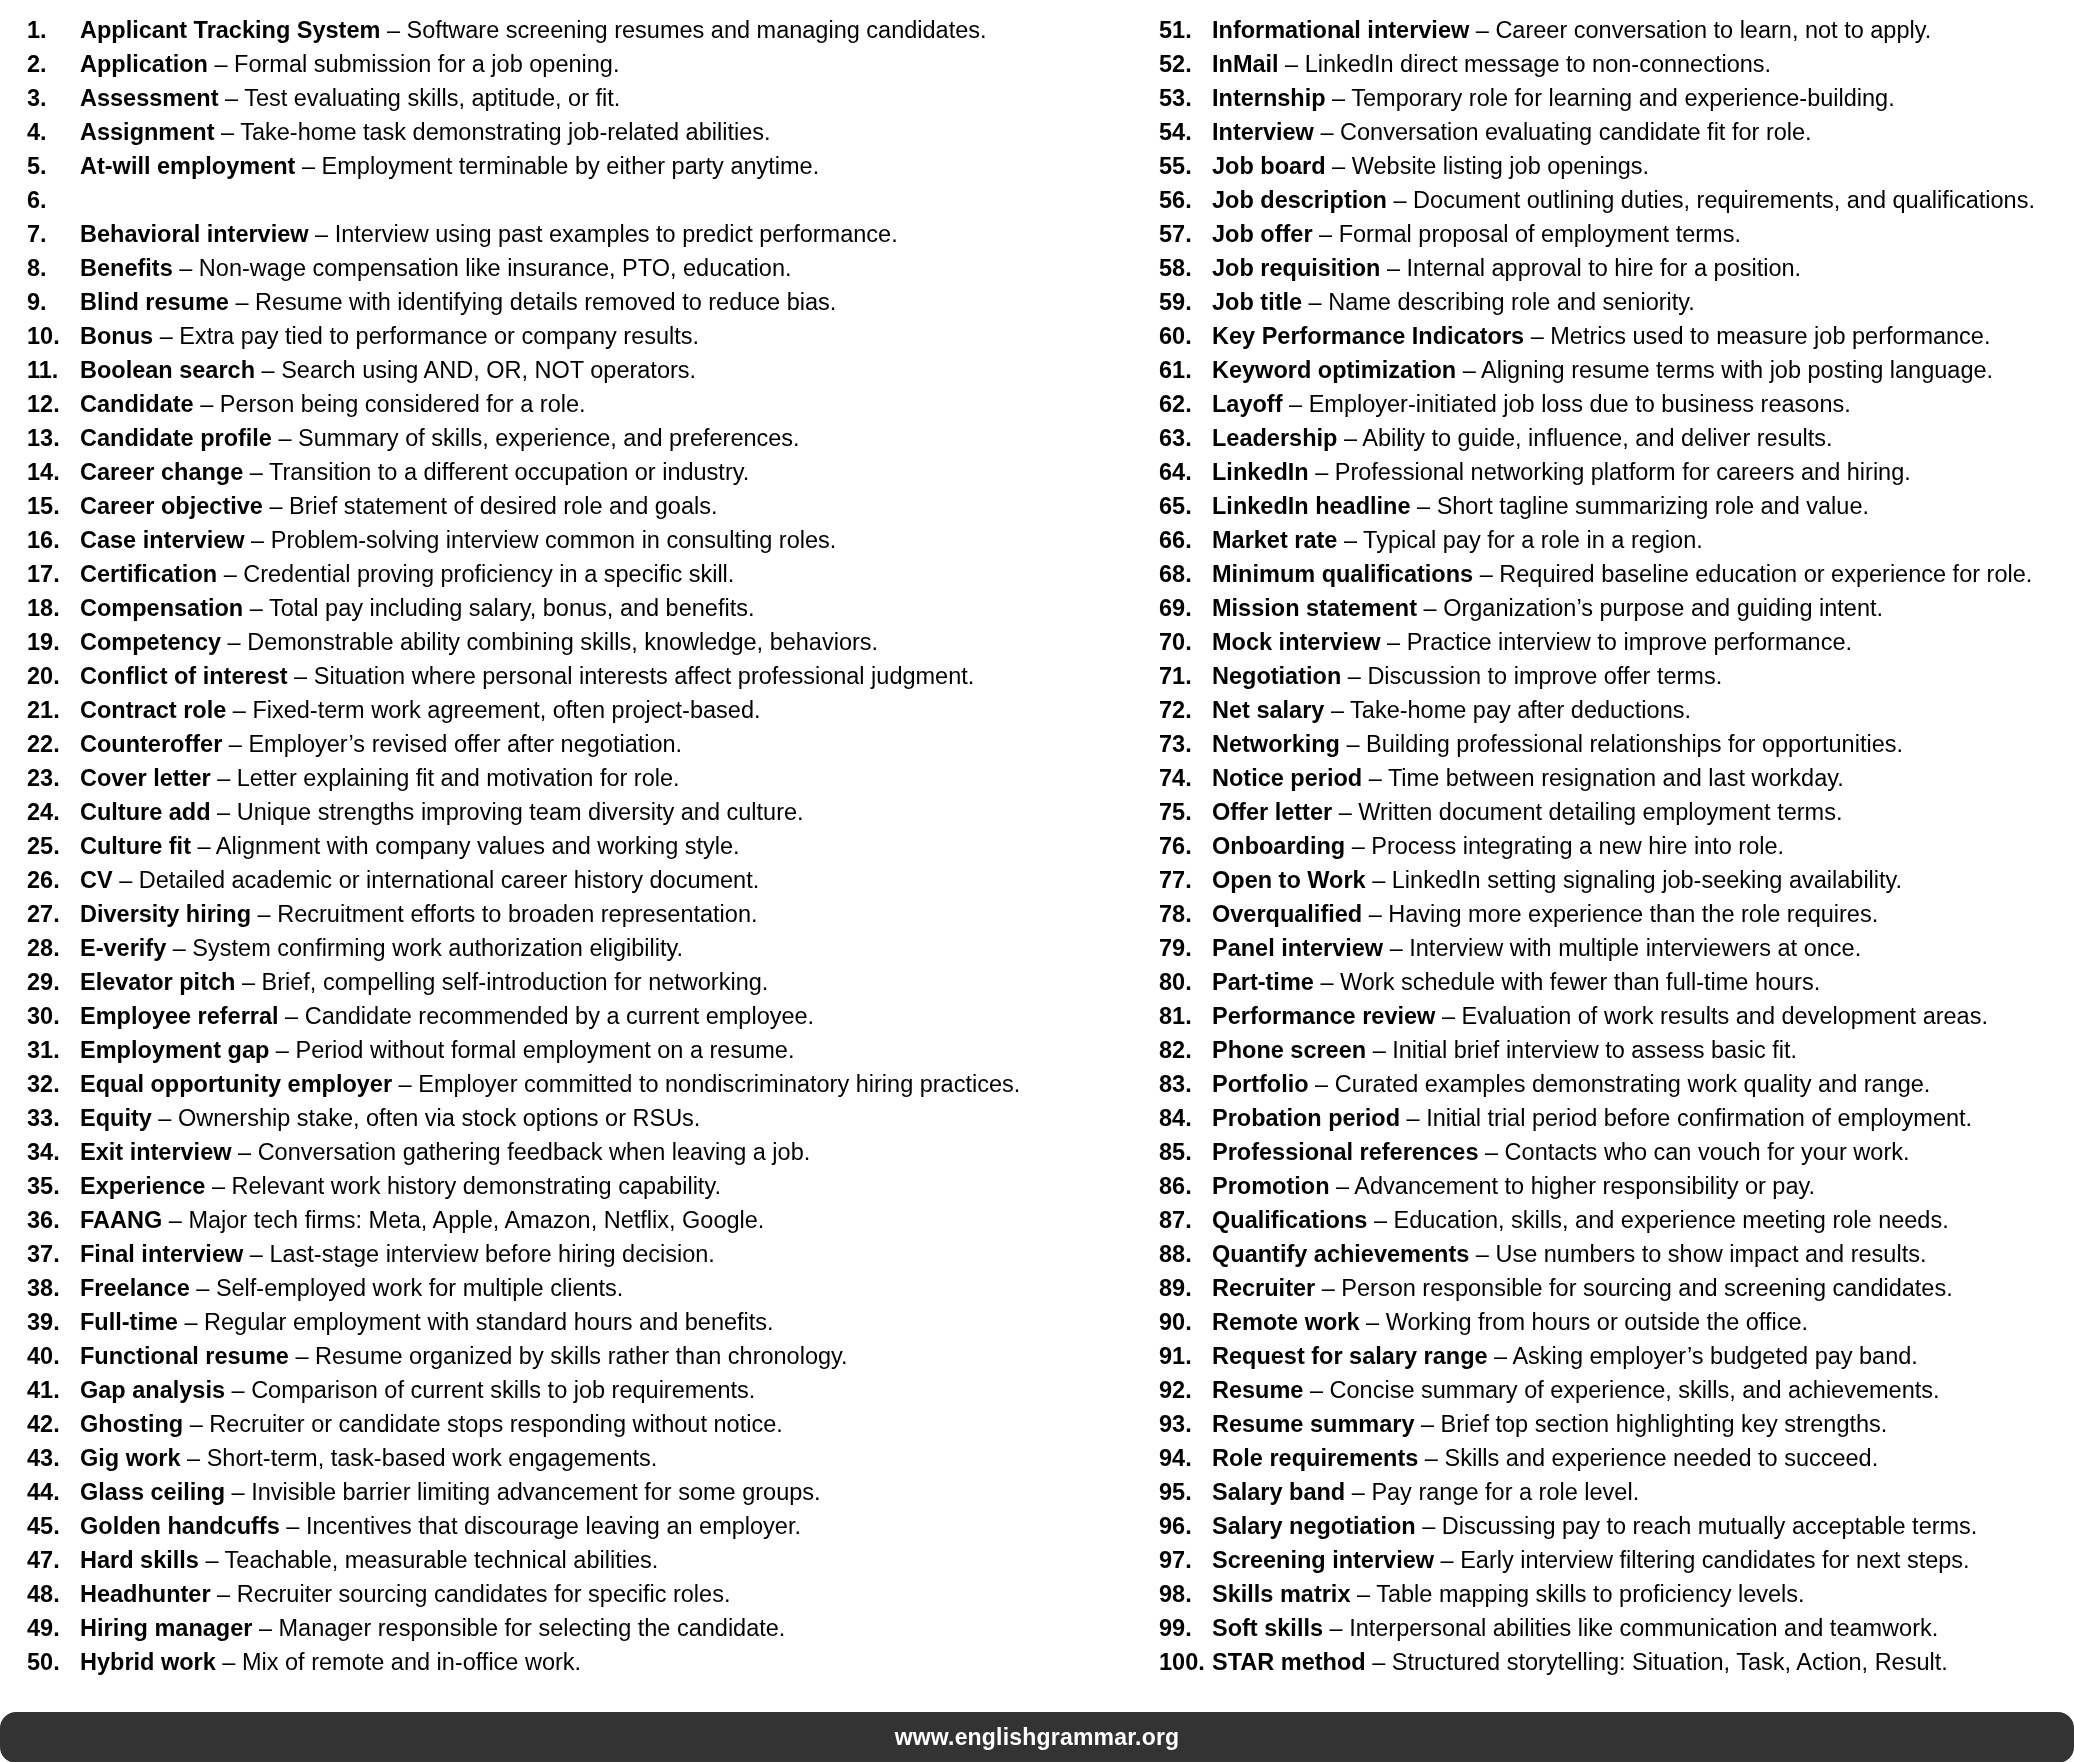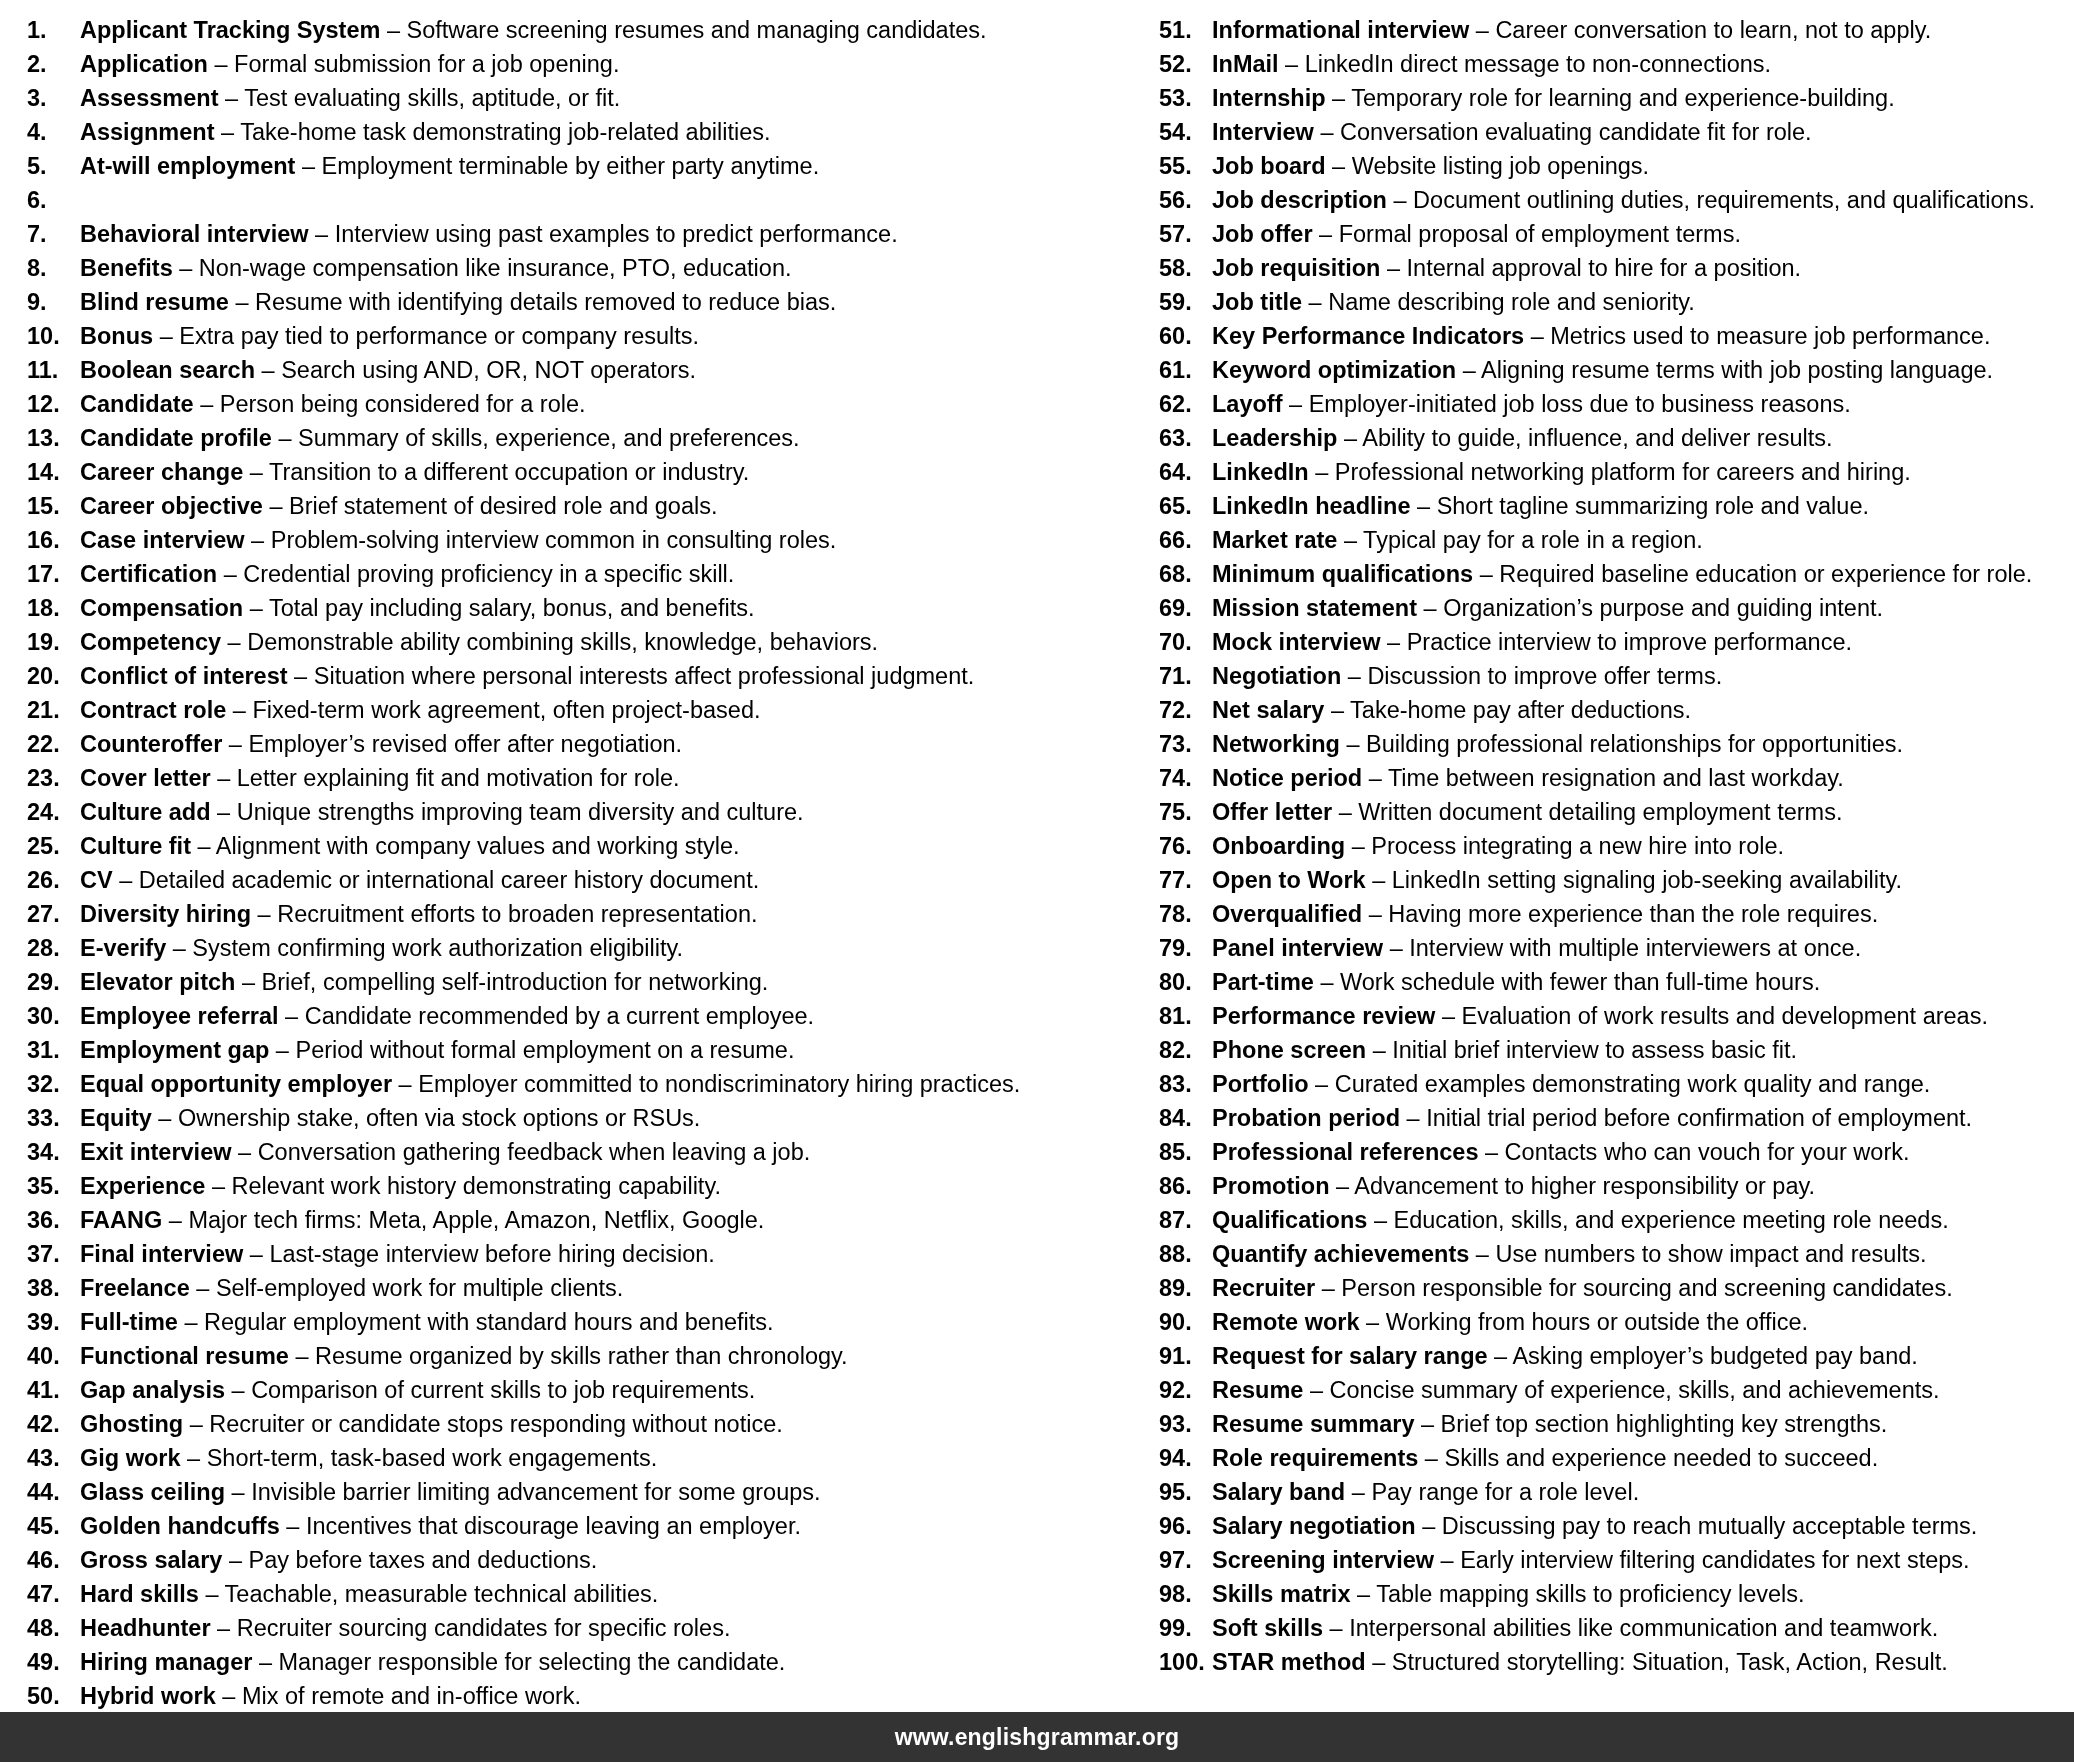--- a/index.html
+++ b/index.html
@@ -43,20 +43,21 @@
   .footer {
     position: absolute;
     left: 0;
     right: 0;
     bottom: 0;
     height: 51px;
     background: #333333;
     display: flex;
     align-items: center;
     justify-content: center;
+    border-radius: 16px;
   }
   .footer-text {
     color: #ffffff;
     font-weight: bold;
     font-size: 23px;
     letter-spacing: 0.2px;
   }
 </style>
 </head>
 <body>
@@ -234,24 +235,20 @@
         <span class="num">43.</span>
         <span class="text"><span class="term">Gig work</span><span class="sep"> – </span><span class="def">Short-term, task-based work engagements.</span></span>
       </li>
       <li class="row">
         <span class="num">44.</span>
         <span class="text"><span class="term">Glass ceiling</span><span class="sep"> – </span><span class="def">Invisible barrier limiting advancement for some groups.</span></span>
       </li>
       <li class="row">
         <span class="num">45.</span>
         <span class="text"><span class="term">Golden handcuffs</span><span class="sep"> – </span><span class="def">Incentives that discourage leaving an employer.</span></span>
-      </li>
-      <li class="row">
-        <span class="num">46.</span>
-        <span class="text"><span class="term">Gross salary</span><span class="sep"> – </span><span class="def">Pay before taxes and deductions.</span></span>
       </li>
       <li class="row">
         <span class="num">47.</span>
         <span class="text"><span class="term">Hard skills</span><span class="sep"> – </span><span class="def">Teachable, measurable technical abilities.</span></span>
       </li>
       <li class="row">
         <span class="num">48.</span>
         <span class="text"><span class="term">Headhunter</span><span class="sep"> – </span><span class="def">Recruiter sourcing candidates for specific roles.</span></span>
       </li>
       <li class="row">

